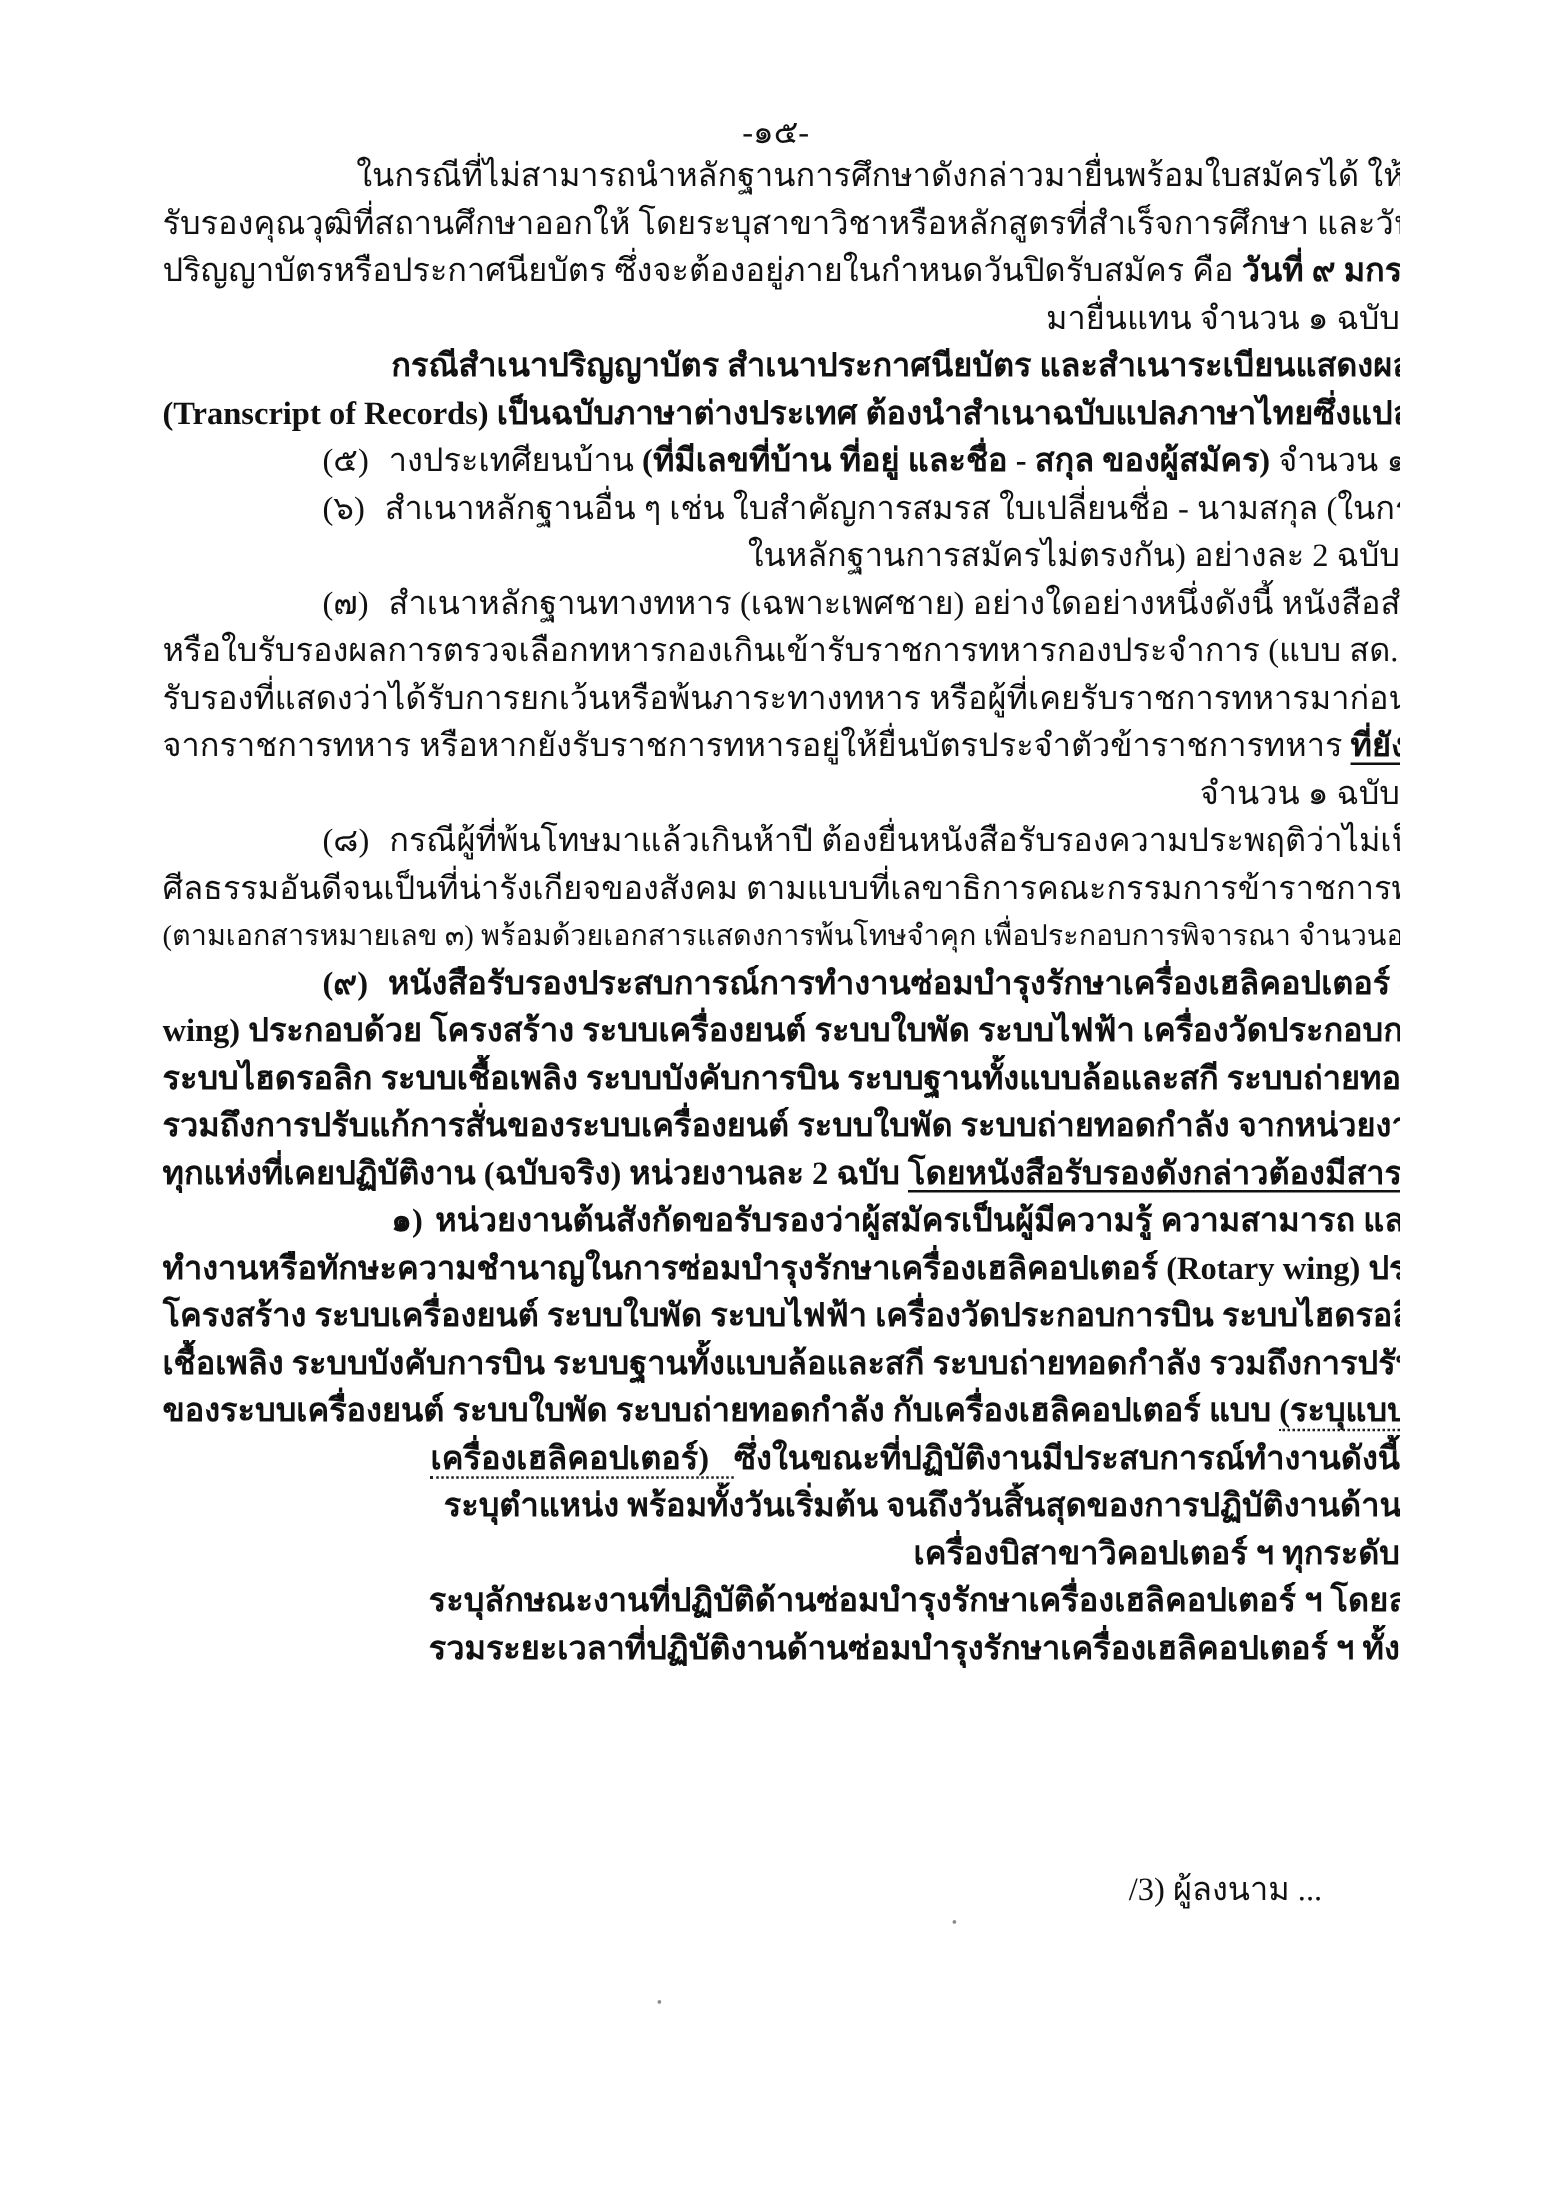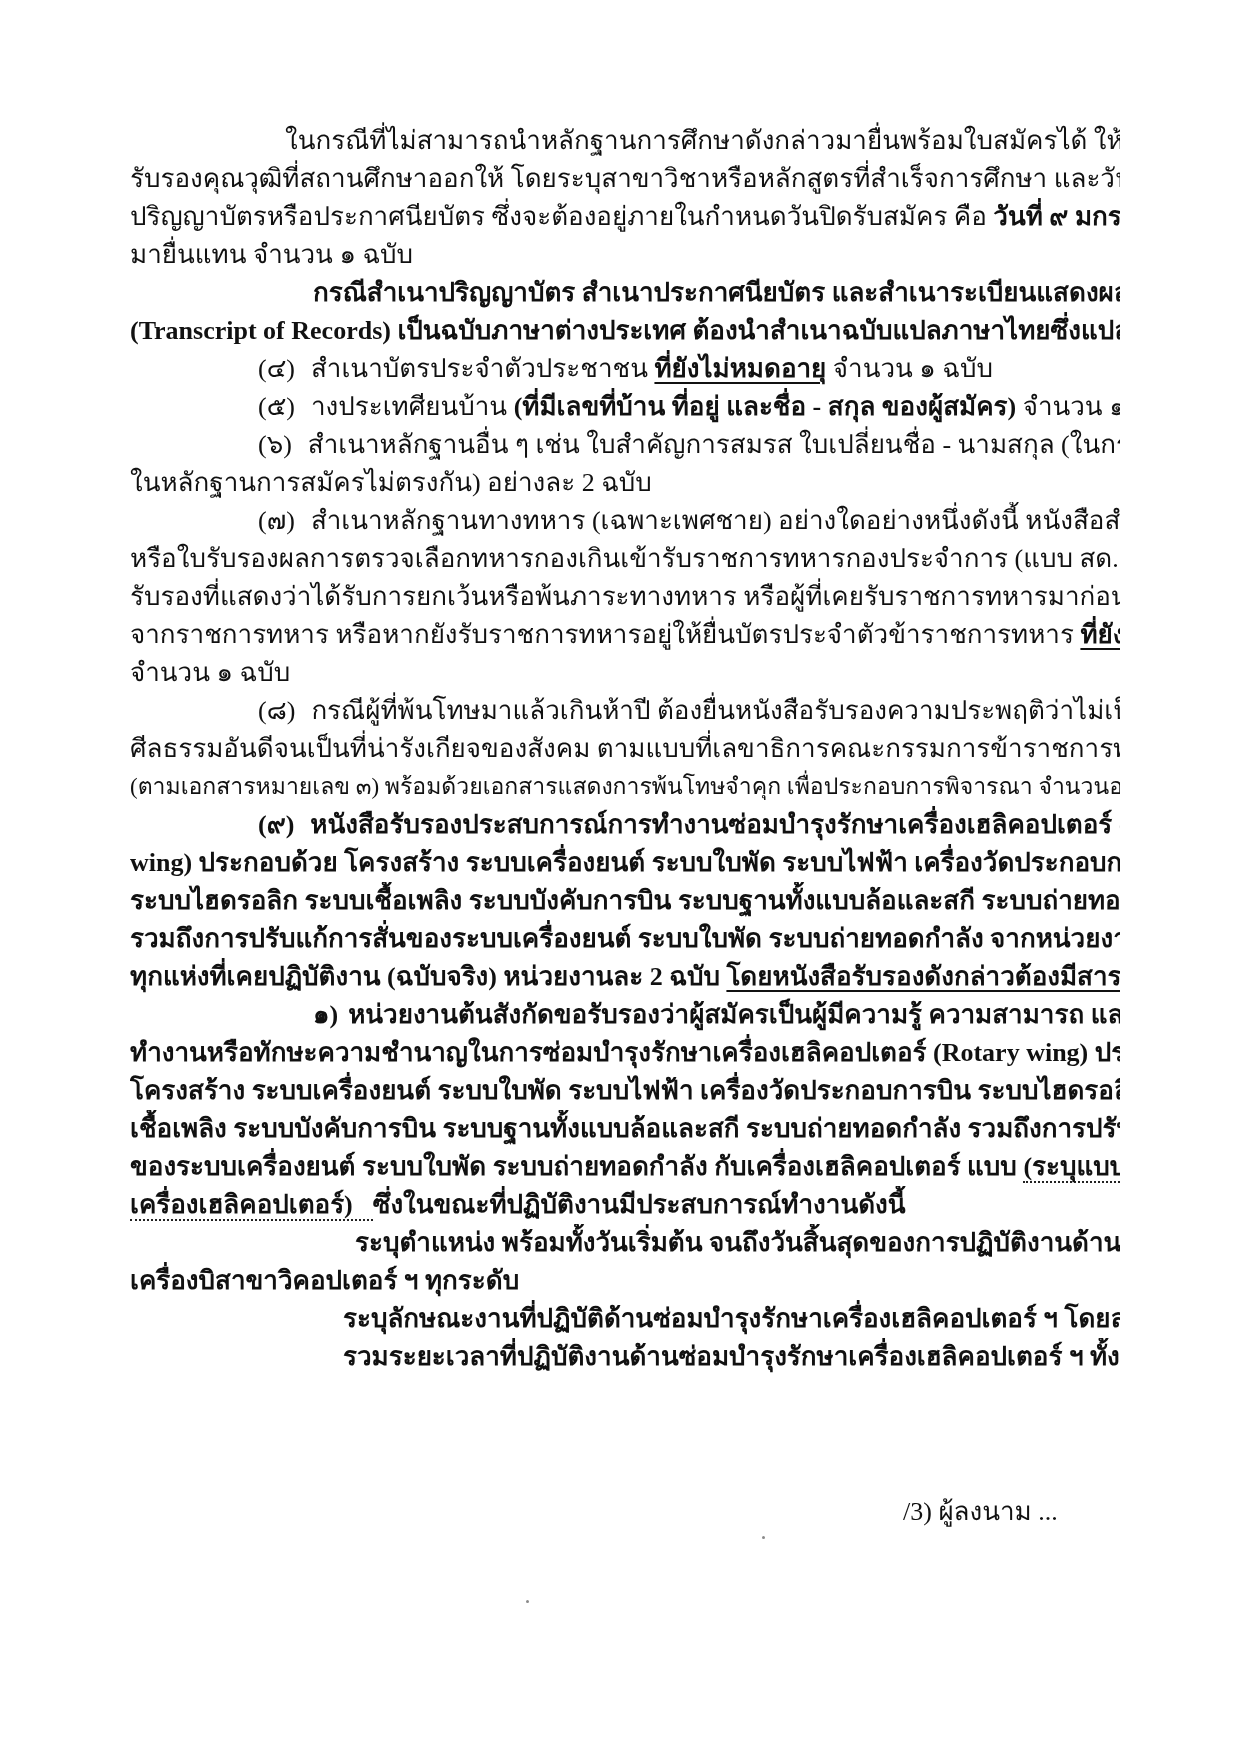--- a/index.html
+++ b/index.html
@@ -14,21 +14,21 @@
   .page-number{
     position:absolute;top:84px;left:0;width:1241px;
     text-align:center;font-size:26px;
   }
   .text-block{
     position:absolute;left:130px;top:122px;width:990px;
     font-size:26px;
   }
   .ln{
     height:38px;line-height:38px;
-    white-space:nowrap;overflow:hidden;
+    white-space:nowrap;overflow:hidden;text-align:right;
   }
   .fill{text-align:justify;text-align-last:justify;}
   .b{font-weight:bold;}
   .small{font-size:23px;}
   .ul{text-decoration:underline;text-decoration-thickness:2px;text-underline-offset:5px;}
   .ul-dot{border-bottom:2px dotted #222;}
   .ul-dot-tail{padding-right:20px;}
   .ind-p1{padding-left:155px;}
   .ind-p2{padding-left:183px;}
   .ind-li{padding-left:128px;}
@@ -43,36 +43,36 @@
   }
   .speck{position:absolute;width:3px;height:3px;background:#8a8a8a;border-radius:50%;}
   .speck-1{left:762px;top:1536px;}
   .speck-2{left:526px;top:1600px;}
 </style>
 </head>
 <body>
 
 <div class="page">
 
+  <div class="page-number">-๑๕-</div>
 
   <div class="text-block">
 
     <div>
       <div class="ln fill ind-p1">ในกรณีที่ไม่สามารถนำหลักฐานการศึกษาดังกล่าวมายื่นพร้อมใบสมัครได้ ให้นำสำเนาหนังสือ</div>
       <div class="ln fill">รับรองคุณวุฒิที่สถานศึกษาออกให้ โดยระบุสาขาวิชาหรือหลักสูตรที่สำเร็จการศึกษา และวันที่ที่ได้รับอนุมัติ</div>
       <div class="ln fill"><span>ปริญญาบัตรหรือประกาศนียบัตร ซึ่งจะต้องอยู่ภายในกำหนดวันปิดรับสมัคร คือ</span> <span class="b">วันที่ ๙ มกราคม ๒๕๖๙</span></div>
       <div class="ln">มายื่นแทน จำนวน ๑ ฉบับ</div>
     </div>
 
     <div>
       <div class="ln fill b ind-p2">กรณีสำเนาปริญญาบัตร สำเนาประกาศนียบัตร และสำเนาระเบียนแสดงผลการเรียน</div>
       <div class="ln fill b">(Transcript of Records) เป็นฉบับภาษาต่างประเทศ ต้องนำสำเนาฉบับแปลภาษาไทยซึ่งแปลโดยผู้ที่</div>
     </div>
 
-    <div class="ln ind-li"><span class="mk">(๔)</span><span>สำเนาบัตรประจำตัวประชาชน</span> <span class="b ul">ที่ยังไม่หมดอายุ</span> <span>จำนวน ๑ ฉบับ</span></div>
 
     <div class="ln ind-li"><span class="mk">(๕)</span><span>างประเทศียนบ้าน</span> <span class="b">(ที่มีเลขที่บ้าน ที่อยู่ และชื่อ - สกุล ของผู้สมัคร)</span> <span>จำนวน ๑ ฉบับ</span></div>
 
     <div>
       <div class="ln fill ind-li"><span class="mk">(๖)</span><span>สำเนาหลักฐานอื่น ๆ เช่น ใบสำคัญการสมรส ใบเปลี่ยนชื่อ - นามสกุล (ในกรณีที่ชื่อ - นามสกุล</span></div>
       <div class="ln">ในหลักฐานการสมัครไม่ตรงกัน) อย่างละ 2 ฉบับ</div>
     </div>
 
     <div>
       <div class="ln fill ind-li"><span class="mk">(๗)</span><span>สำเนาหลักฐานทางทหาร (เฉพาะเพศชาย) อย่างใดอย่างหนึ่งดังนี้ หนังสือสำคัญ (แบบ สด.๘)</span></div>

